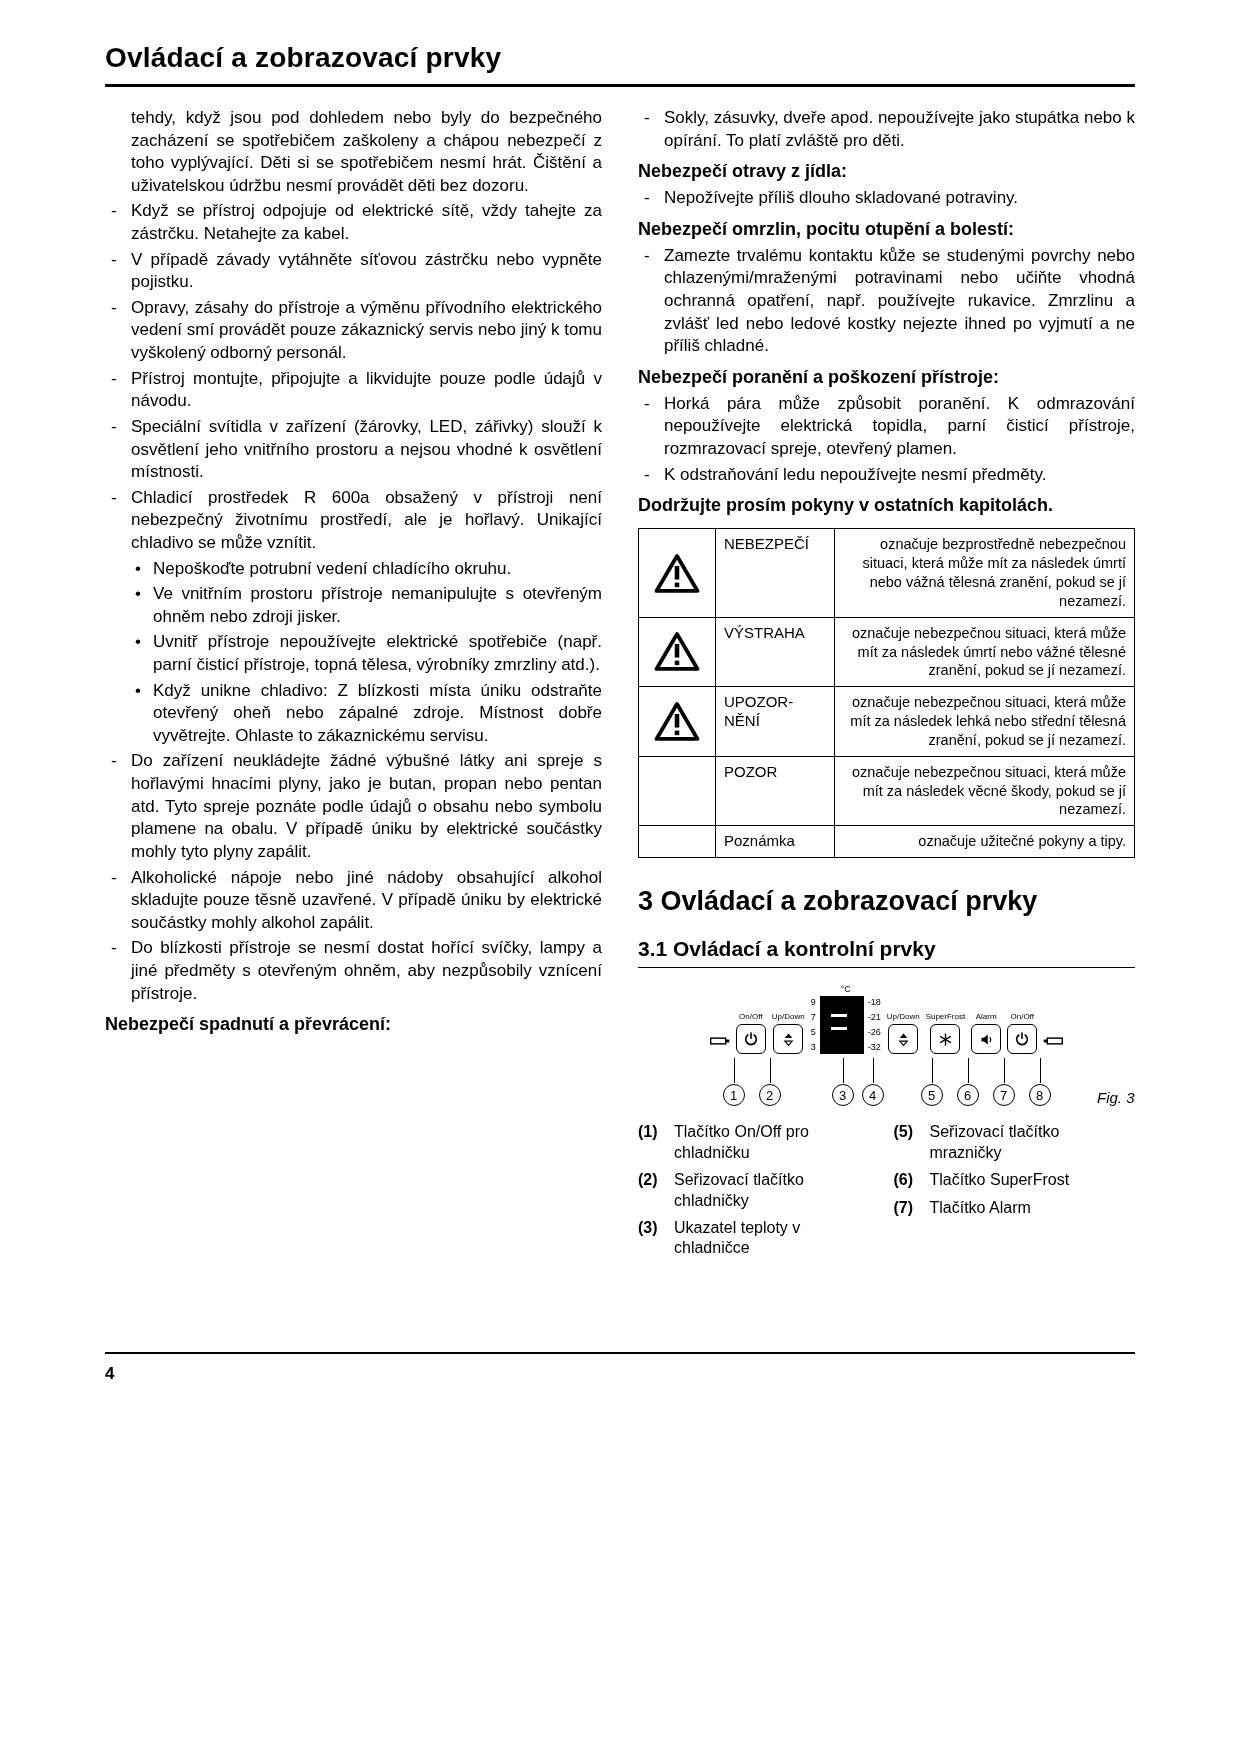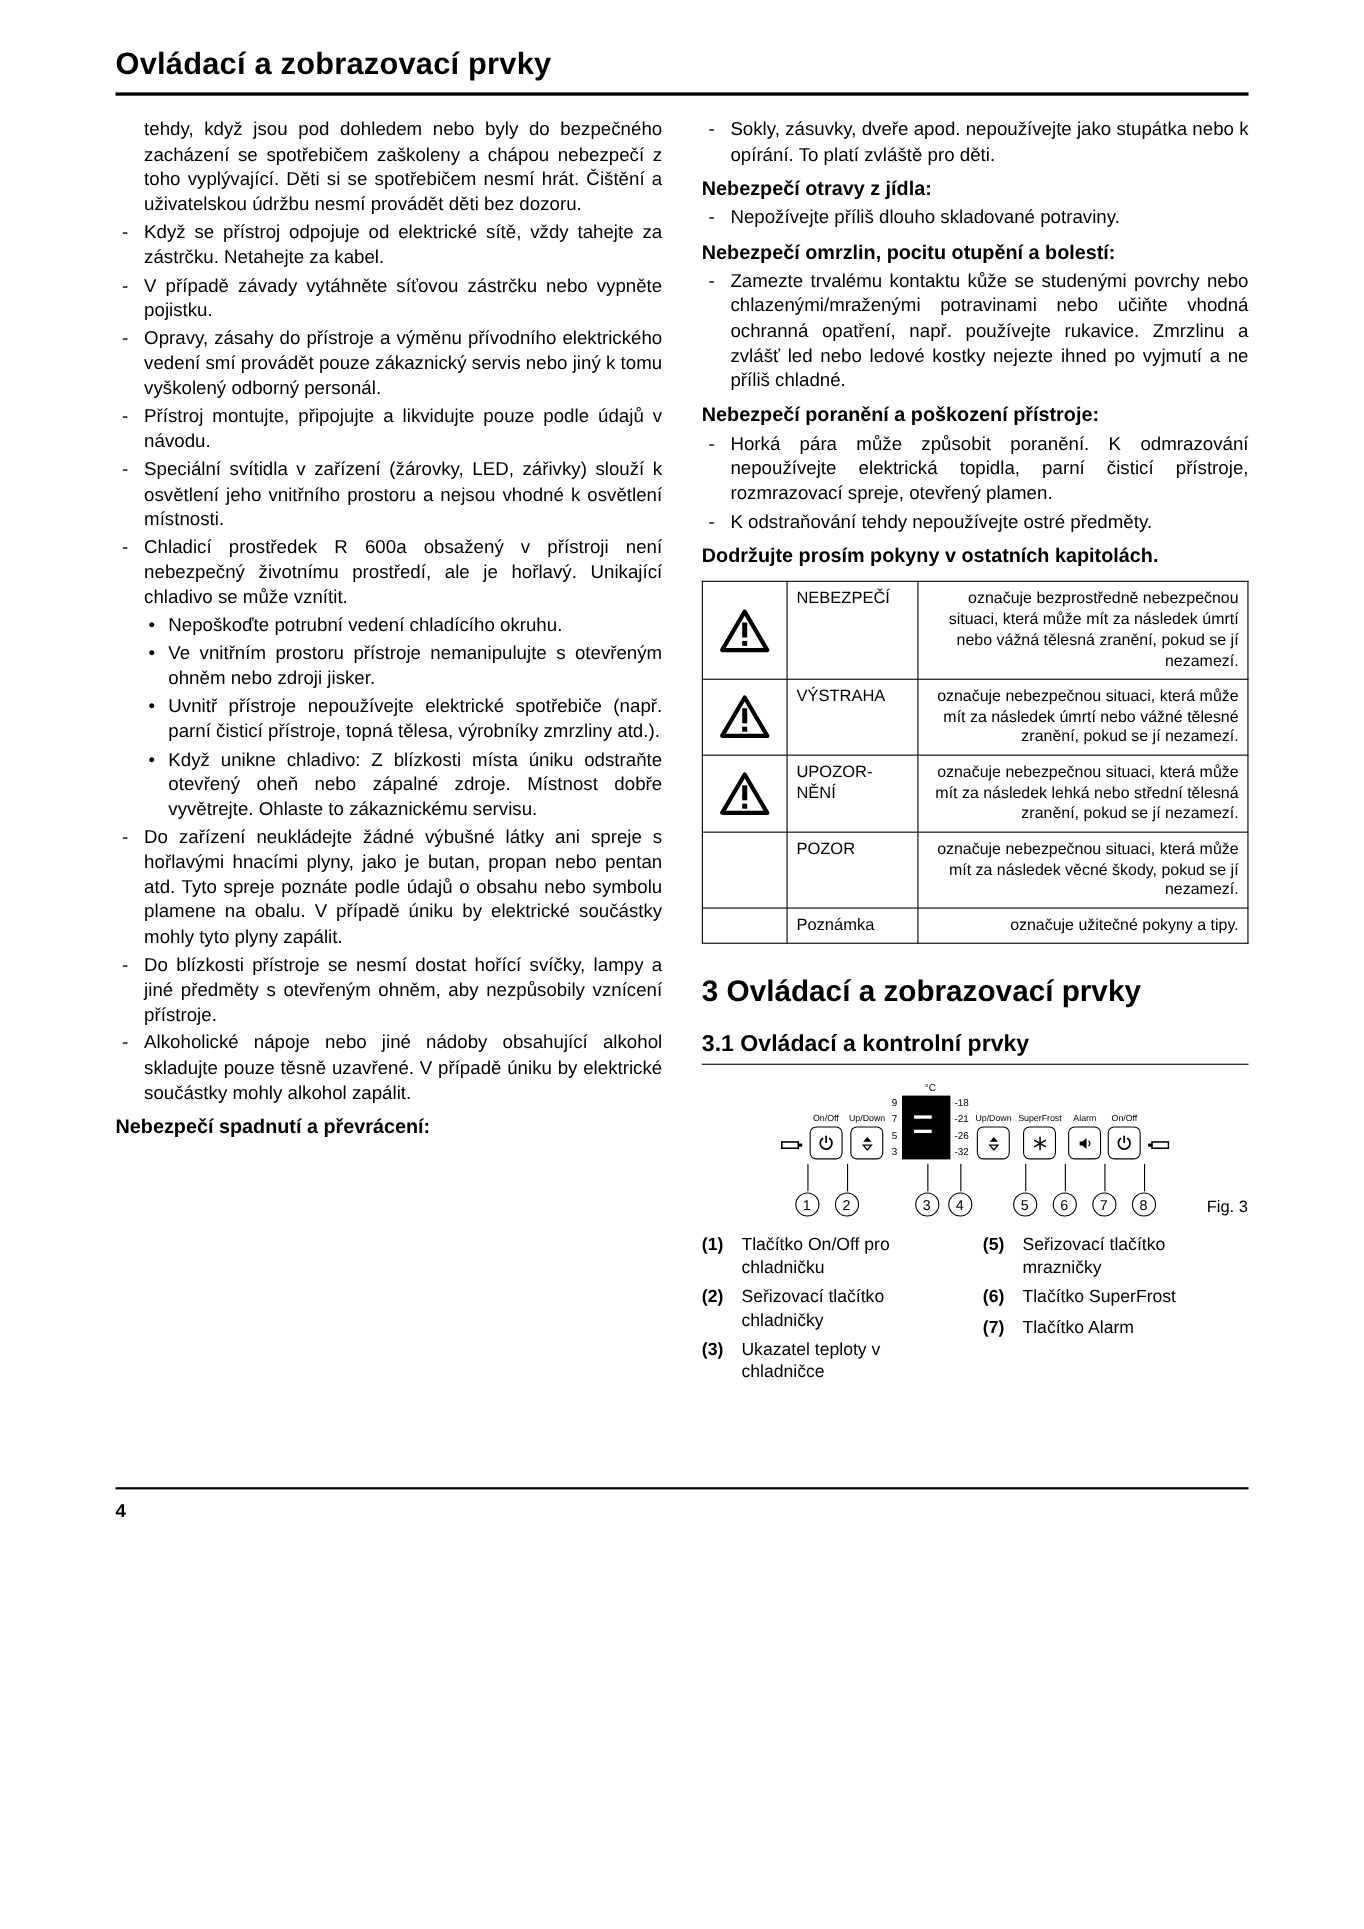--- a/index.html
+++ b/index.html
@@ -57,21 +57,21 @@
     background:#fff; box-shadow:0 13px 0 #fff; }
 
   .callouts { position:relative; width:388px; margin:2px auto 0; height:54px; }
   .callout { position:absolute; top:28px; width:22px; height:22px; border:1.5px solid #000;
     border-radius:50%; display:flex; align-items:center; justify-content:center;
     font-size:13px; background:#fff; box-sizing:border-box; }
   .callout::before { content:""; position:absolute; left:50%; top:-27px; width:1px;
     height:25px; background:#000; }
   .c1{left:30px} .c2{left:66px} .c3{left:139px} .c4{left:169px}
   .c5{left:228px} .c6{left:264px} .c7{left:300px} .c8{left:336px}
-  .fig-caption { position:absolute; right:-54px; bottom:4px; font-size:15px;margin-left:20px; }
+  .fig-caption { position:absolute; right:-54px; bottom:4px; font-style:italic; font-size:15px;margin-left:20px; }
 
   
   .legend { display:grid; grid-template-columns:1fr 1fr; column-gap:14px; margin-top:12px; }
   .legend-item { display:flex; font-size:16px; line-height:1.28; margin-bottom:7px; }
   .legend-num { width:36px; flex-shrink:0; font-weight:bold; }
 
   
   .footer { position:absolute; left:105px; right:105px; bottom:28px; }
   .footer-rule { border-top:2.5px solid #000; margin-bottom:10px; }
   .page-num { font-size:17px; font-weight:bold; }
@@ -98,38 +98,38 @@
       <div class="body dash">Přístroj montujte, připojujte a likvidujte pouze podle údajů v návodu.</div>
       <div class="body dash">Speciální svítidla v zařízení (žárovky, LED, zářivky) slouží k osvětlení jeho vnitřního prostoru a nejsou vhodné k osvětlení místnosti.</div>
 
 
       <div class="body dash">Chladicí prostředek R 600a obsažený v přístroji není nebezpečný životnímu prostředí, ale je hořlavý. Unikající chladivo se může vznítit.</div>
       <div class="body bullet">Nepoškoďte potrubní vedení chladícího okruhu.</div>
       <div class="body bullet">Ve vnitřním prostoru přístroje nemanipulujte s otevřeným ohněm nebo zdroji jisker.</div>
       <div class="body bullet">Uvnitř přístroje nepoužívejte elektrické spotřebiče (např. parní čisticí přístroje, topná tělesa, výrobníky zmrzliny atd.).</div>
       <div class="body bullet">Když unikne chladivo: Z blízkosti místa úniku odstraňte otevřený oheň nebo zápalné zdroje. Místnost dobře vyvětrejte. Ohlaste to zákaznickému servisu.</div>
       <div class="body dash">Do zařízení neukládejte žádné výbušné látky ani spreje s hořlavými hnacími plyny, jako je butan, propan nebo pentan atd. Tyto spreje poznáte podle údajů o obsahu nebo symbolu plamene na obalu. V případě úniku by elektrické součástky mohly tyto plyny zapálit.</div>
+      <div class="body dash">Alkoholické nápoje nebo jiné nádoby obsahující alkohol skladujte pouze těsně uzavřené. V případě úniku by elektrické součástky mohly alkohol zapálit.</div>
       <div class="body dash">Do blízkosti přístroje se nesmí dostat hořící svíčky, lampy a jiné předměty s otevřeným ohněm, aby nezpůsobily vznícení přístroje.</div>
-      <div class="body dash">Alkoholické nápoje nebo jiné nádoby obsahující alkohol skladujte pouze těsně uzavřené. V případě úniku by elektrické součástky mohly alkohol zapálit.</div>
 
       <h3 class="subhead">Nebezpečí spadnutí a převrácení:</h3>
     </section>
 
     <section class="col">
       <div class="body dash">Sokly, zásuvky, dveře apod. nepoužívejte jako stupátka nebo k opírání. To platí zvláště pro děti.</div>
 
       <h3 class="subhead">Nebezpečí otravy z jídla:</h3>
       <div class="body dash">Nepožívejte příliš dlouho skladované potraviny.</div>
 
       <h3 class="subhead">Nebezpečí omrzlin, pocitu otupění a bolestí:</h3>
       <div class="body dash">Zamezte trvalému kontaktu kůže se studenými povrchy nebo chlazenými/mraženými potravinami nebo učiňte vhodná ochranná opatření, např. používejte rukavice. Zmrzlinu a zvlášť led nebo ledové kostky nejezte ihned po vyjmutí a ne příliš chladné.</div>
 
       <h3 class="subhead">Nebezpečí poranění a poškození přístroje:</h3>
       <div class="body dash">Horká pára může způsobit poranění. K odmrazování nepoužívejte elektrická topidla, parní čisticí přístroje, rozmrazovací spreje, otevřený plamen.</div>
-      <div class="body dash">K odstraňování tehdy nepoužívejte ostré předměty.</div>
+      <div class="body dash">K odstraňování ledu nepoužívejte nesmí předměty.</div>
 
       <h3 class="subhead">Dodržujte prosím pokyny v ostatních kapitolách.</h3>
 
       <table class="warn-table">
         <tbody>
           <tr>
             <td class="icon-cell">
               <span>
                 <svg viewBox="0 0 60 54" width="46" height="41" style="margin:0 auto">
                     <path d="M30 4 L57 50 L3 50 Z" fill="none" stroke="#000" stroke-width="5" stroke-linejoin="round"></path>

